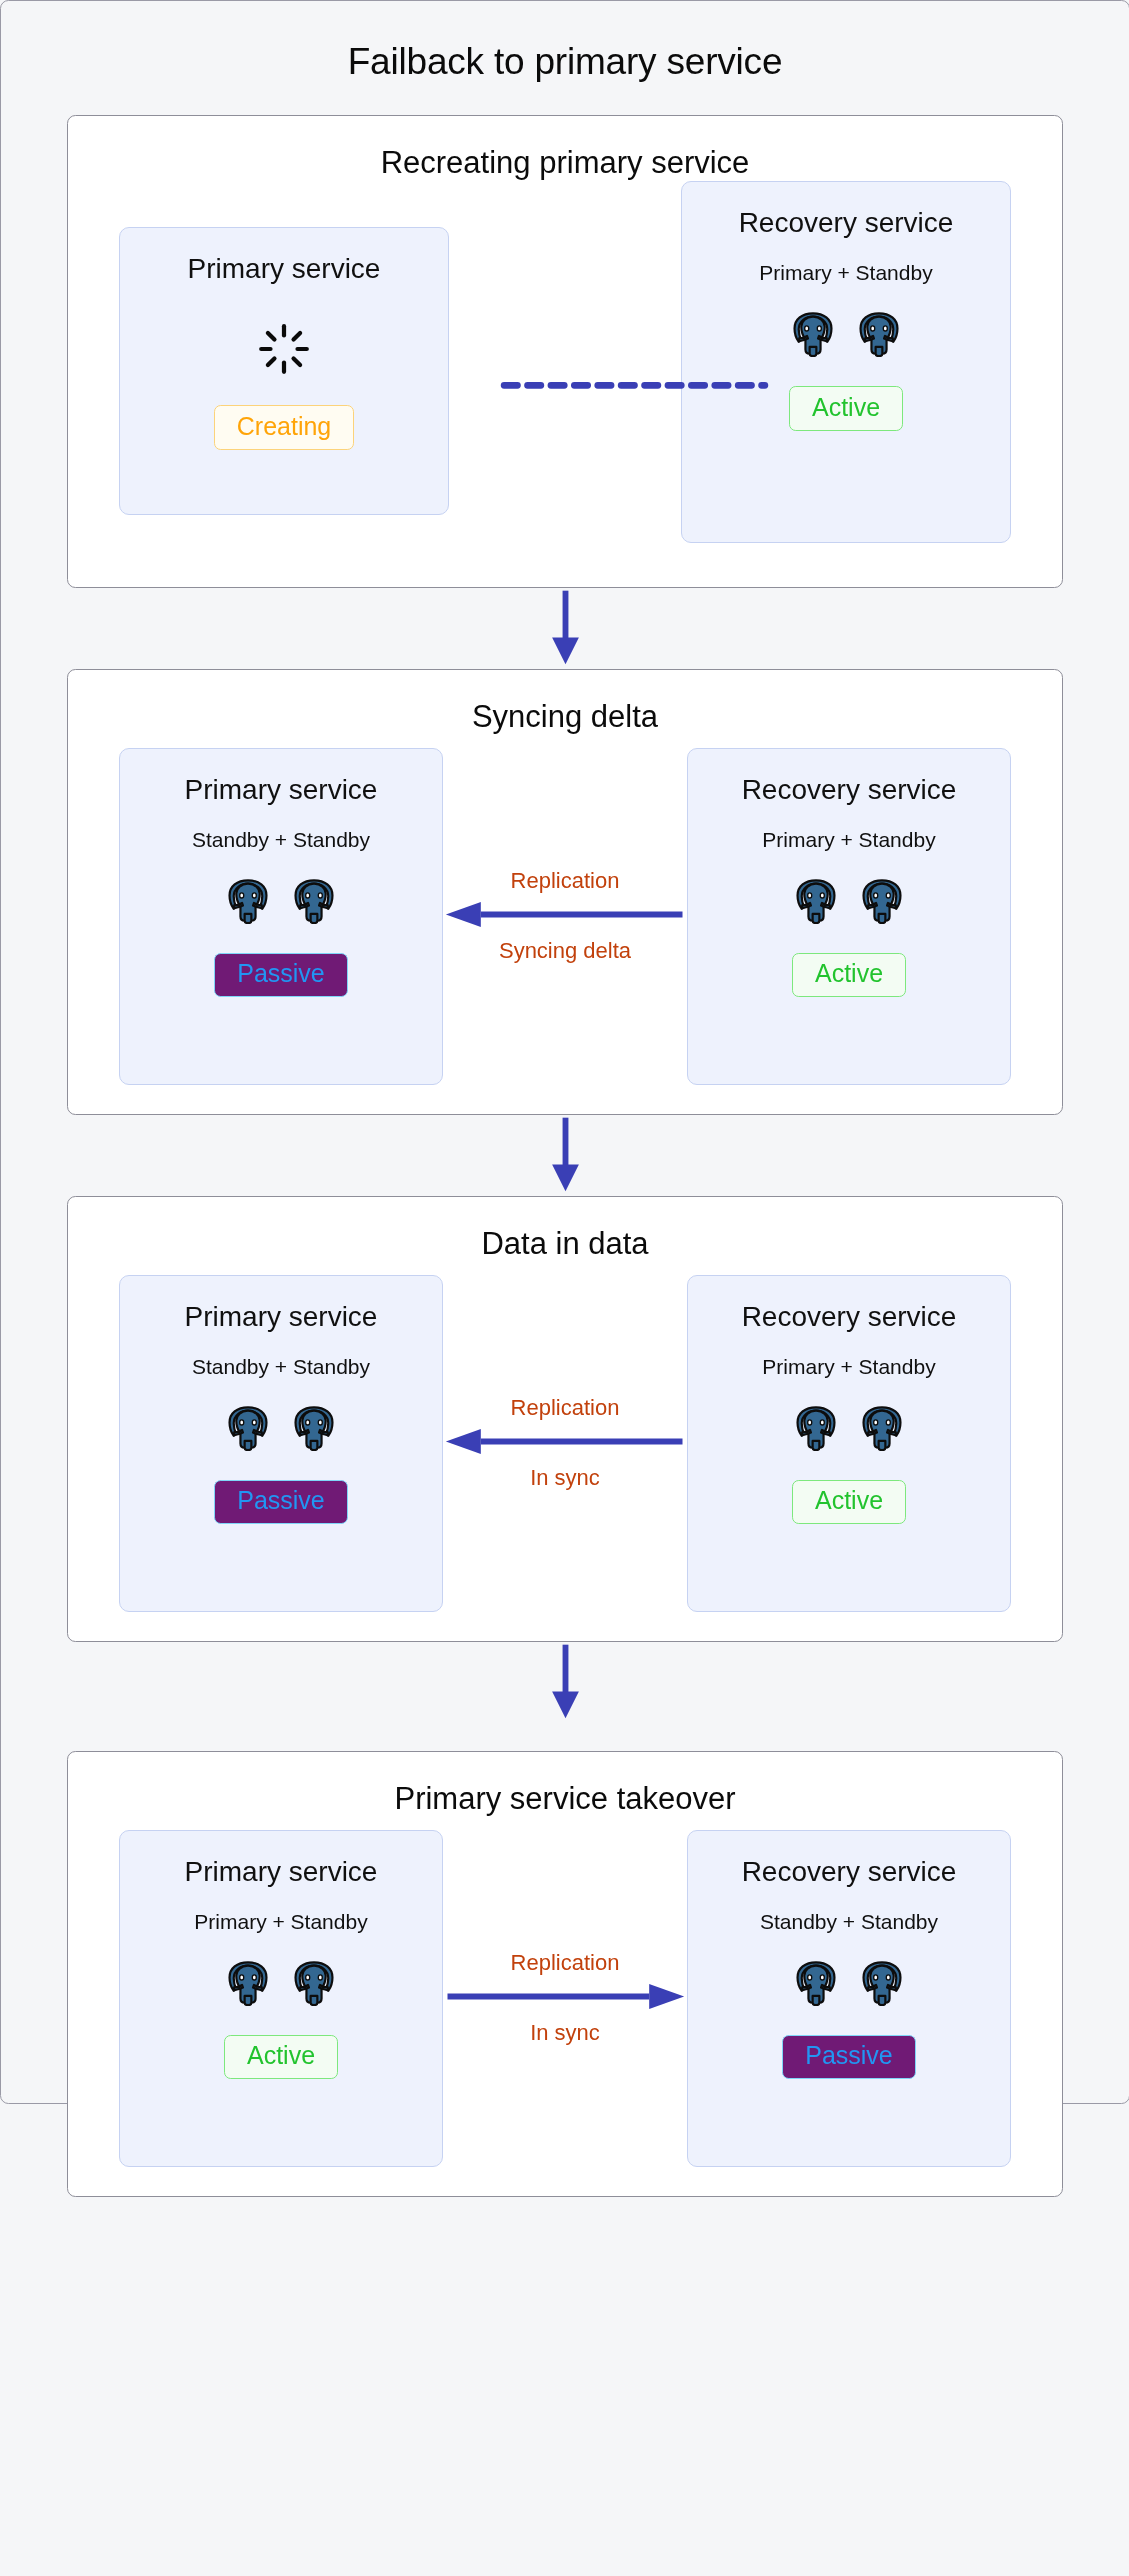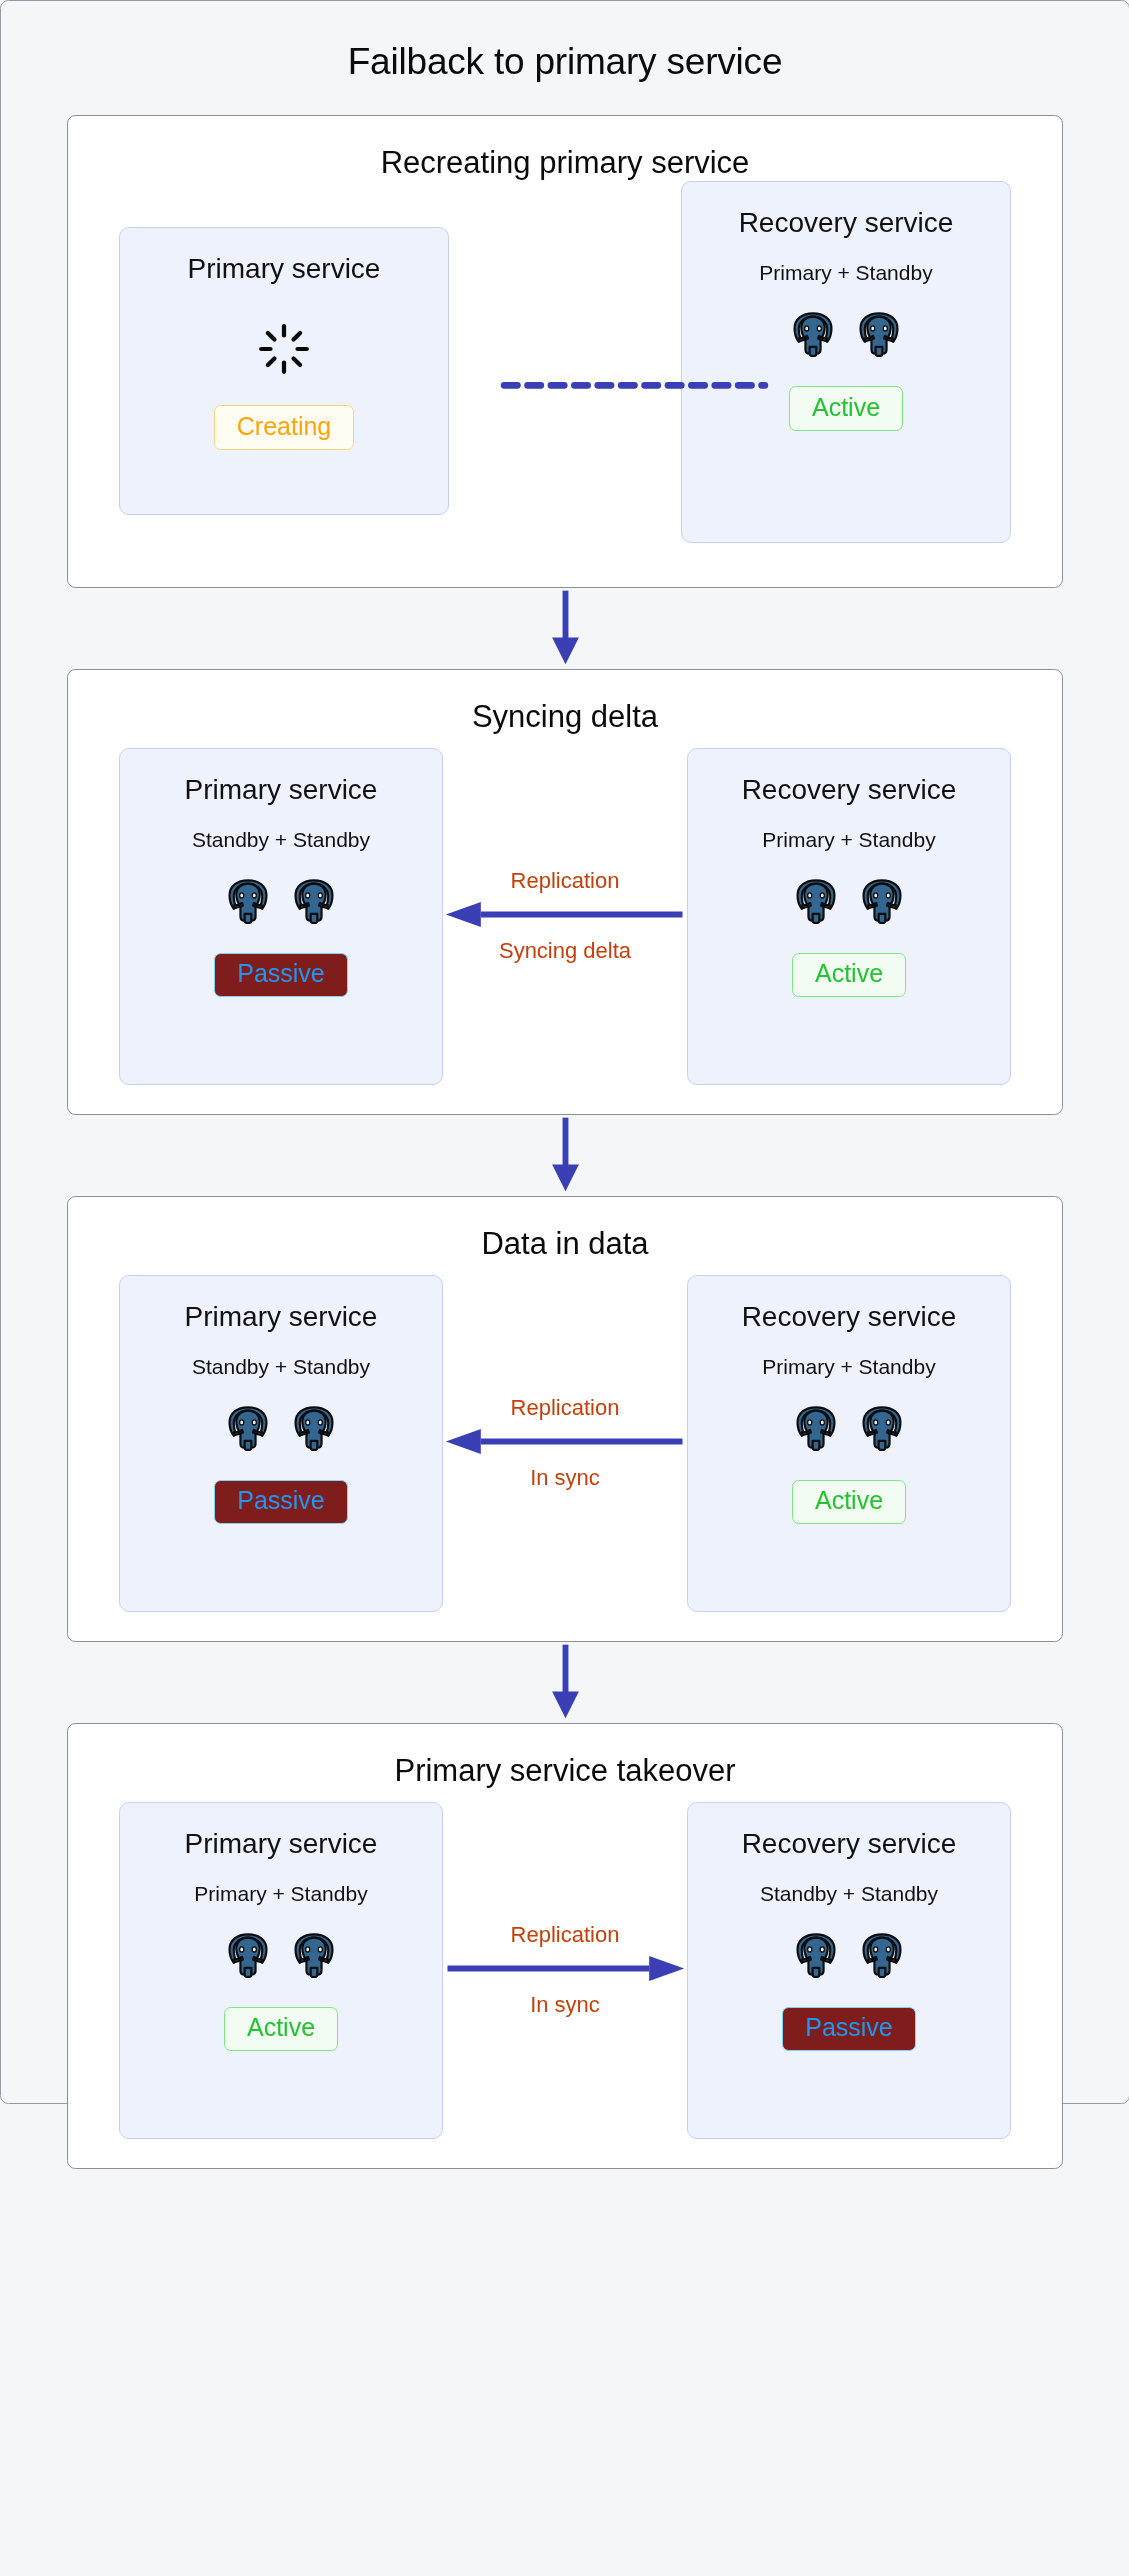--- a/index.html
+++ b/index.html
@@ -94,21 +94,21 @@
   .badge {
     border-radius: 6.7px;
     border: 1.7px solid #ccc;
     font-size: 25px;
     padding: 6.7px 22px 9.3px;
     line-height: 1.08;
     background: #fff;
     white-space: nowrap;
   }
   .badge-active  { color: #22c32e; border-color: #7de87d; background: #f3fcf3; }
-  .badge-passive { color: #2196f3; border-color: #7fd6f8; background: #7f1d1d; }
+  .badge-passive { color: #2196f3; border-color: #7fd6f8; background: #701a75; }
   .badge-creating{ color: #ffa408; border-color: #fcd37a; background: #fffcf2; }
 
   
   .spinner {
     width: 54px;
     height: 54px;
     margin-bottom: 29px;
     margin-top: 15px;
   }
 
@@ -425,21 +425,21 @@
 
   <div class="vsep">
     <span>
       <svg width="37" height="77" viewBox="0 0 44 92">
         <line x1="22" y1="2" x2="22" y2="62" stroke="#3a3fb5" stroke-width="7"></line>
         <polygon points="22,90 6,58 38,58" fill="#3a3fb5"></polygon>
       </svg>
     </span>
   </div>
 
-  <div class="stage" style="height:446px;">
+  <div class="stage" style="height:446px;margin-top:28px;">
     <div class="stage-title">Primary service takeover</div>
     <div class="stage-body" style="height:362px;">
 
       <div class="svc" style="height:337px;">
         <div class="svc-title">Primary service</div>
         <div class="svc-roles">Primary + Standby</div>
         <div class="svc-nodes">
           <span>
             <svg width="44" height="47" viewBox="0 0 52 56">
               <g fill="#336791" stroke="#0d0d0d" stroke-width="2.6" stroke-linejoin="round">

